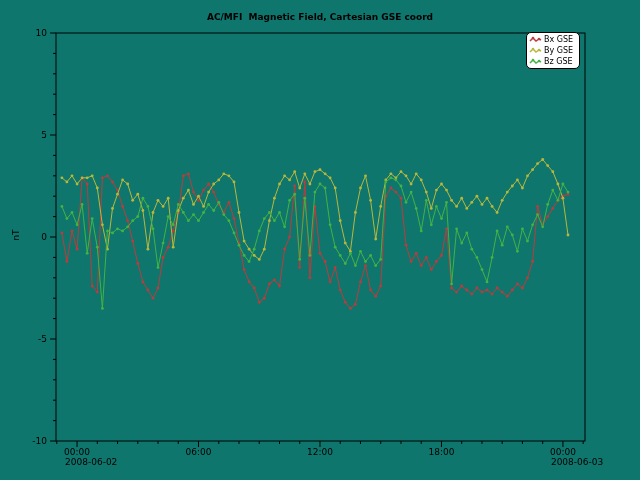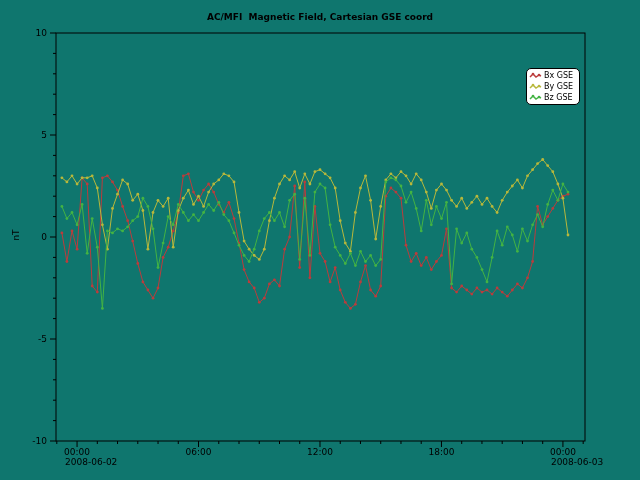--- a/index.html
+++ b/index.html
@@ -27,21 +27,20 @@
   #chart{position:absolute;left:0;top:0;}
   .legend{
     position:absolute;
     left:526px;top:32px;
     width:54px;
     border:1px solid #000;
     border-radius:5px;
     background:#ffffff;
     padding:1px 0 1px 2px;
     box-sizing:border-box;
-    margin-top:36px;
   }
   .legend-row{
     display:flex;align-items:center;
     height:11px;line-height:11px;
     font-size:8px;
     white-space:nowrap;
   }
   .legend-row svg{flex:0 0 auto;margin-right:2px;}
 </style>
 </head>

